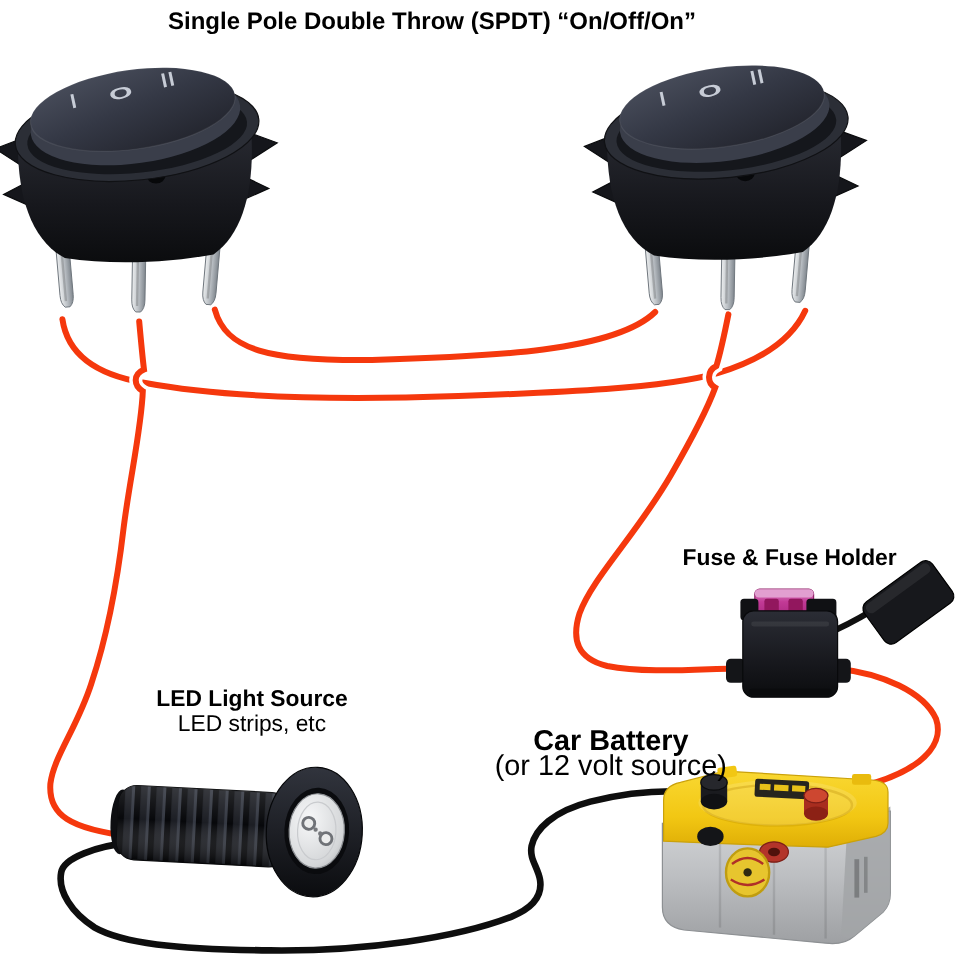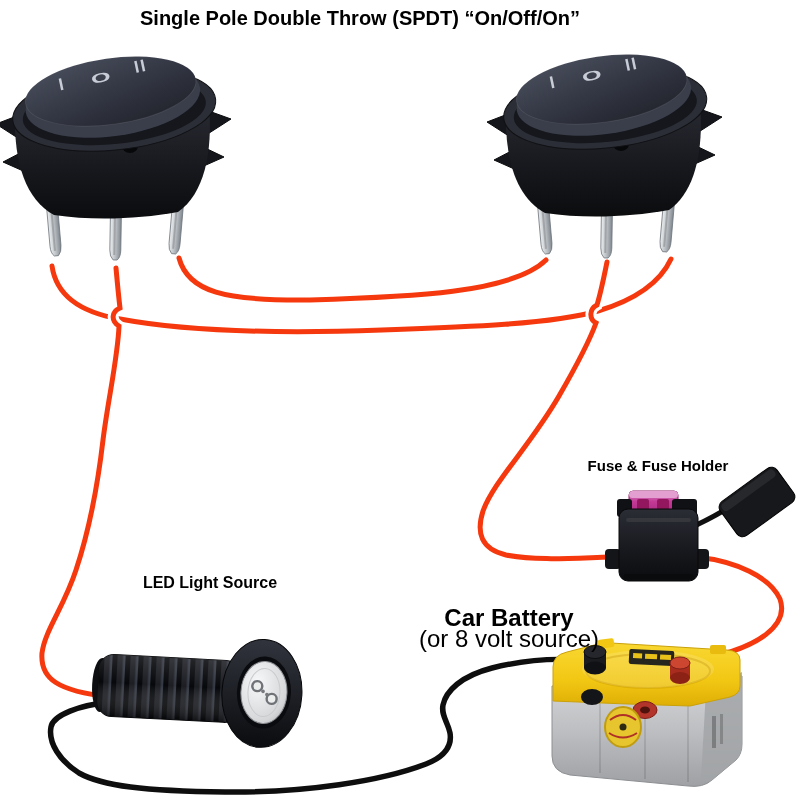--- a/index.html
+++ b/index.html
@@ -1,21 +1,21 @@
 <!DOCTYPE html>
 <html><head>
 <meta charset="utf-8">
 <style>
   html,body{margin:0;padding:0;background:#ffffff;}
   .canvas{position:relative;width:796px;height:800px;background:#ffffff;overflow:hidden;
           font-family:"Liberation Sans", sans-serif;color:#000;}
   .lbl{position:absolute;text-align:center;line-height:21px;}
   .title{left:0;top:6px;width:720px;font-size:20px;font-weight:bold;line-height:24px;}
-  .fuse-label{left:558px;top:455px;width:200px;font-size:15px;font-weight:bold;}
-  .led-label{left:85px;top:572px;width:250px;font-size:16px;}
+  .fuse-label{left:558px;top:455px;width:200px;font-size:19px;font-weight:bold;}
+  .led-label{left:85px;top:572px;width:250px;font-size:19px;}
   .led-label .b{font-weight:bold;}
   .batt-label{left:399px;top:607px;width:220px;font-size:24px;}
   .batt-label .b{font-weight:bold;}
   svg{position:absolute;left:0;top:0;}
   svg text{font-family:"Liberation Sans", sans-serif;}
   .mark{fill:#c7ccd6;font-weight:bold;font-size:17px;}
 </style>
 </head>
 <body>
 
@@ -206,20 +206,21 @@
   </svg>
 
   <div class="lbl title">
     <div>Single Pole Double Throw (SPDT) “On/Off/On”</div>
   </div>
 
   <div class="lbl fuse-label">Fuse &amp; Fuse Holder</div>
 
   <div class="lbl led-label">
     <div class="b">LED Light Source</div>
+    <div>LED strips, etc</div>
   </div>
 
   <div class="lbl batt-label">
     <div class="b">Car Battery</div>
-    <div>(or 8 volt source)</div>
+    <div>(or 12 volt source)</div>
   </div>
 
 </div>
 
 </body></html>

